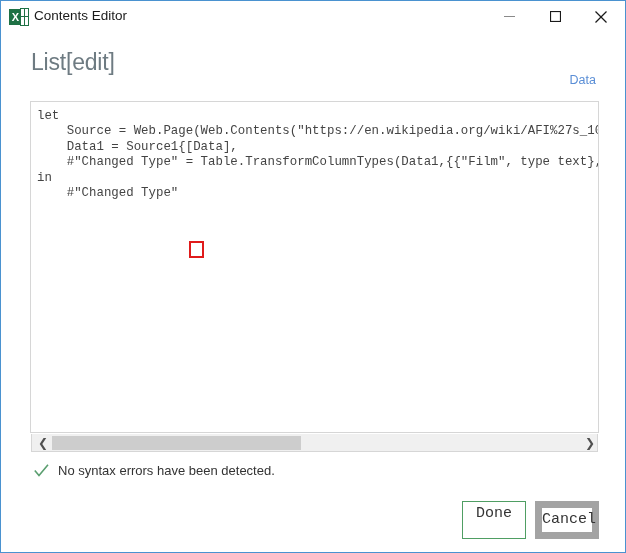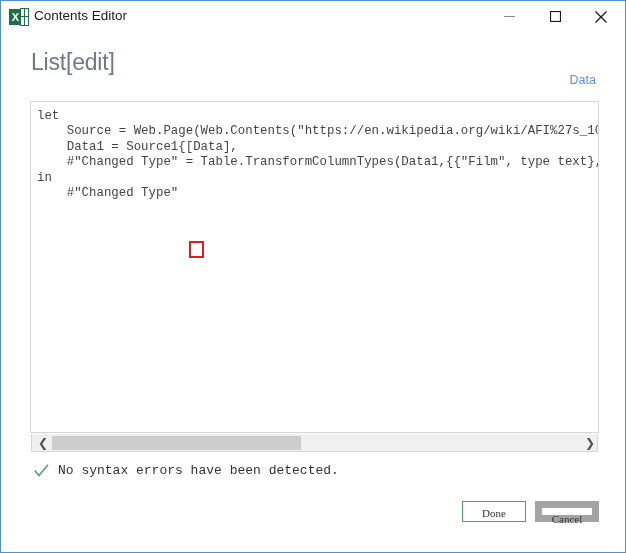--- a/index.html
+++ b/index.html
@@ -173,33 +173,33 @@
     position: absolute;
     left: 33px; top: 463px;
     display: flex;
     align-items: center;
     gap: 9px;
   }
   #check-icon { display: block; }
   #status-text {
     font-size: 13px;
     color: #333333;
+    font-family: Liberation Sans, sans-serif;
+    white-space: nowrap;
+  }
+
+  
+  .footer-btn {
+    position: absolute;
+    top: 501px;
+    height: 38px;
+    background: #ffffff;
+    font-size: 15px;
+    color: #333333;
     font-family: Liberation Mono, monospace;
-    white-space: nowrap;
-  }
-
-  
-  .footer-btn {
-    position: absolute;
-    top: 501px;
-    height: 21px;
-    background: #ffffff;
-    font-size: 11px;
-    color: #333333;
-    font-family: Liberation Serif, serif;
     cursor: default;
     text-align: center;
     line-height: 23px;
   }
   #btn-done {
     left: 461px; width: 64px;
     border: 1px solid #4f9e63;
   }
   #btn-cancel {
     left: 534px; width: 64px;

